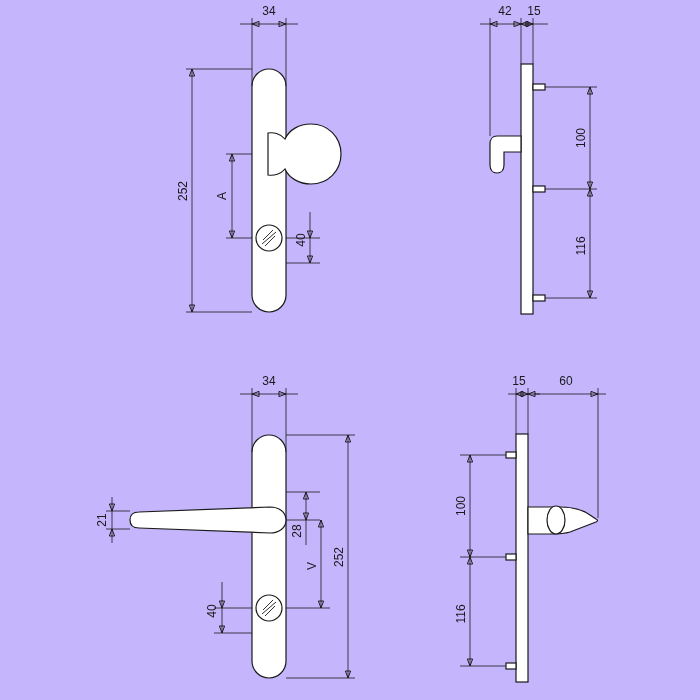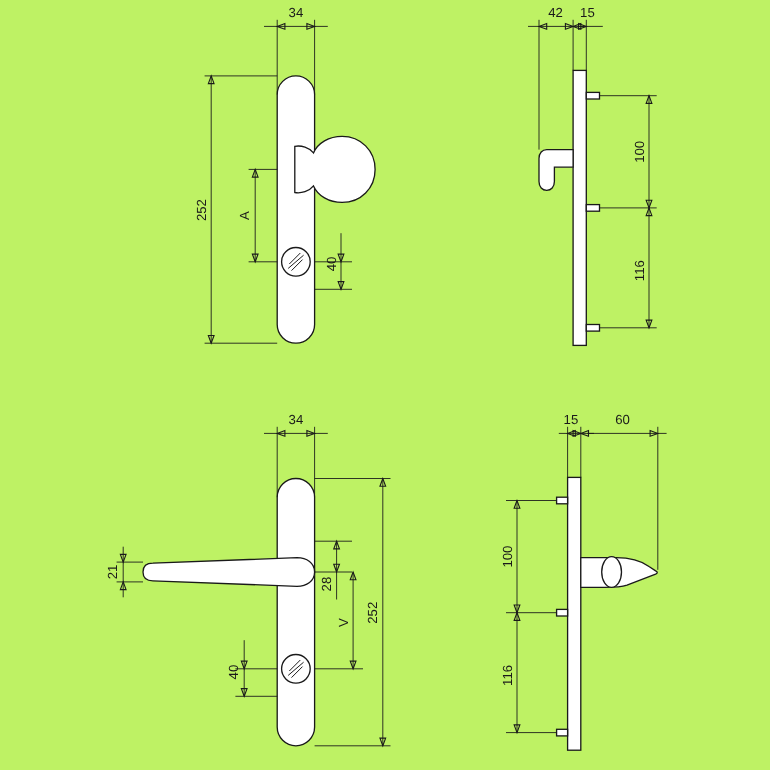--- a/index.html
+++ b/index.html
@@ -7,21 +7,21 @@
     padding: 0;
     background: #ffffff;
   }
   body {
     font-family: "Liberation Sans", sans-serif;
   }
   #sheet {
     position: relative;
     width: 700px;
     height: 700px;
-    background: #bef264;
+    background: #c4b5fd;
     overflow: hidden;
   }
   svg.drawing {
     position: absolute;
     left: 0;
     top: 0;
     width: 700px;
     height: 700px;
   }
   .ln {

